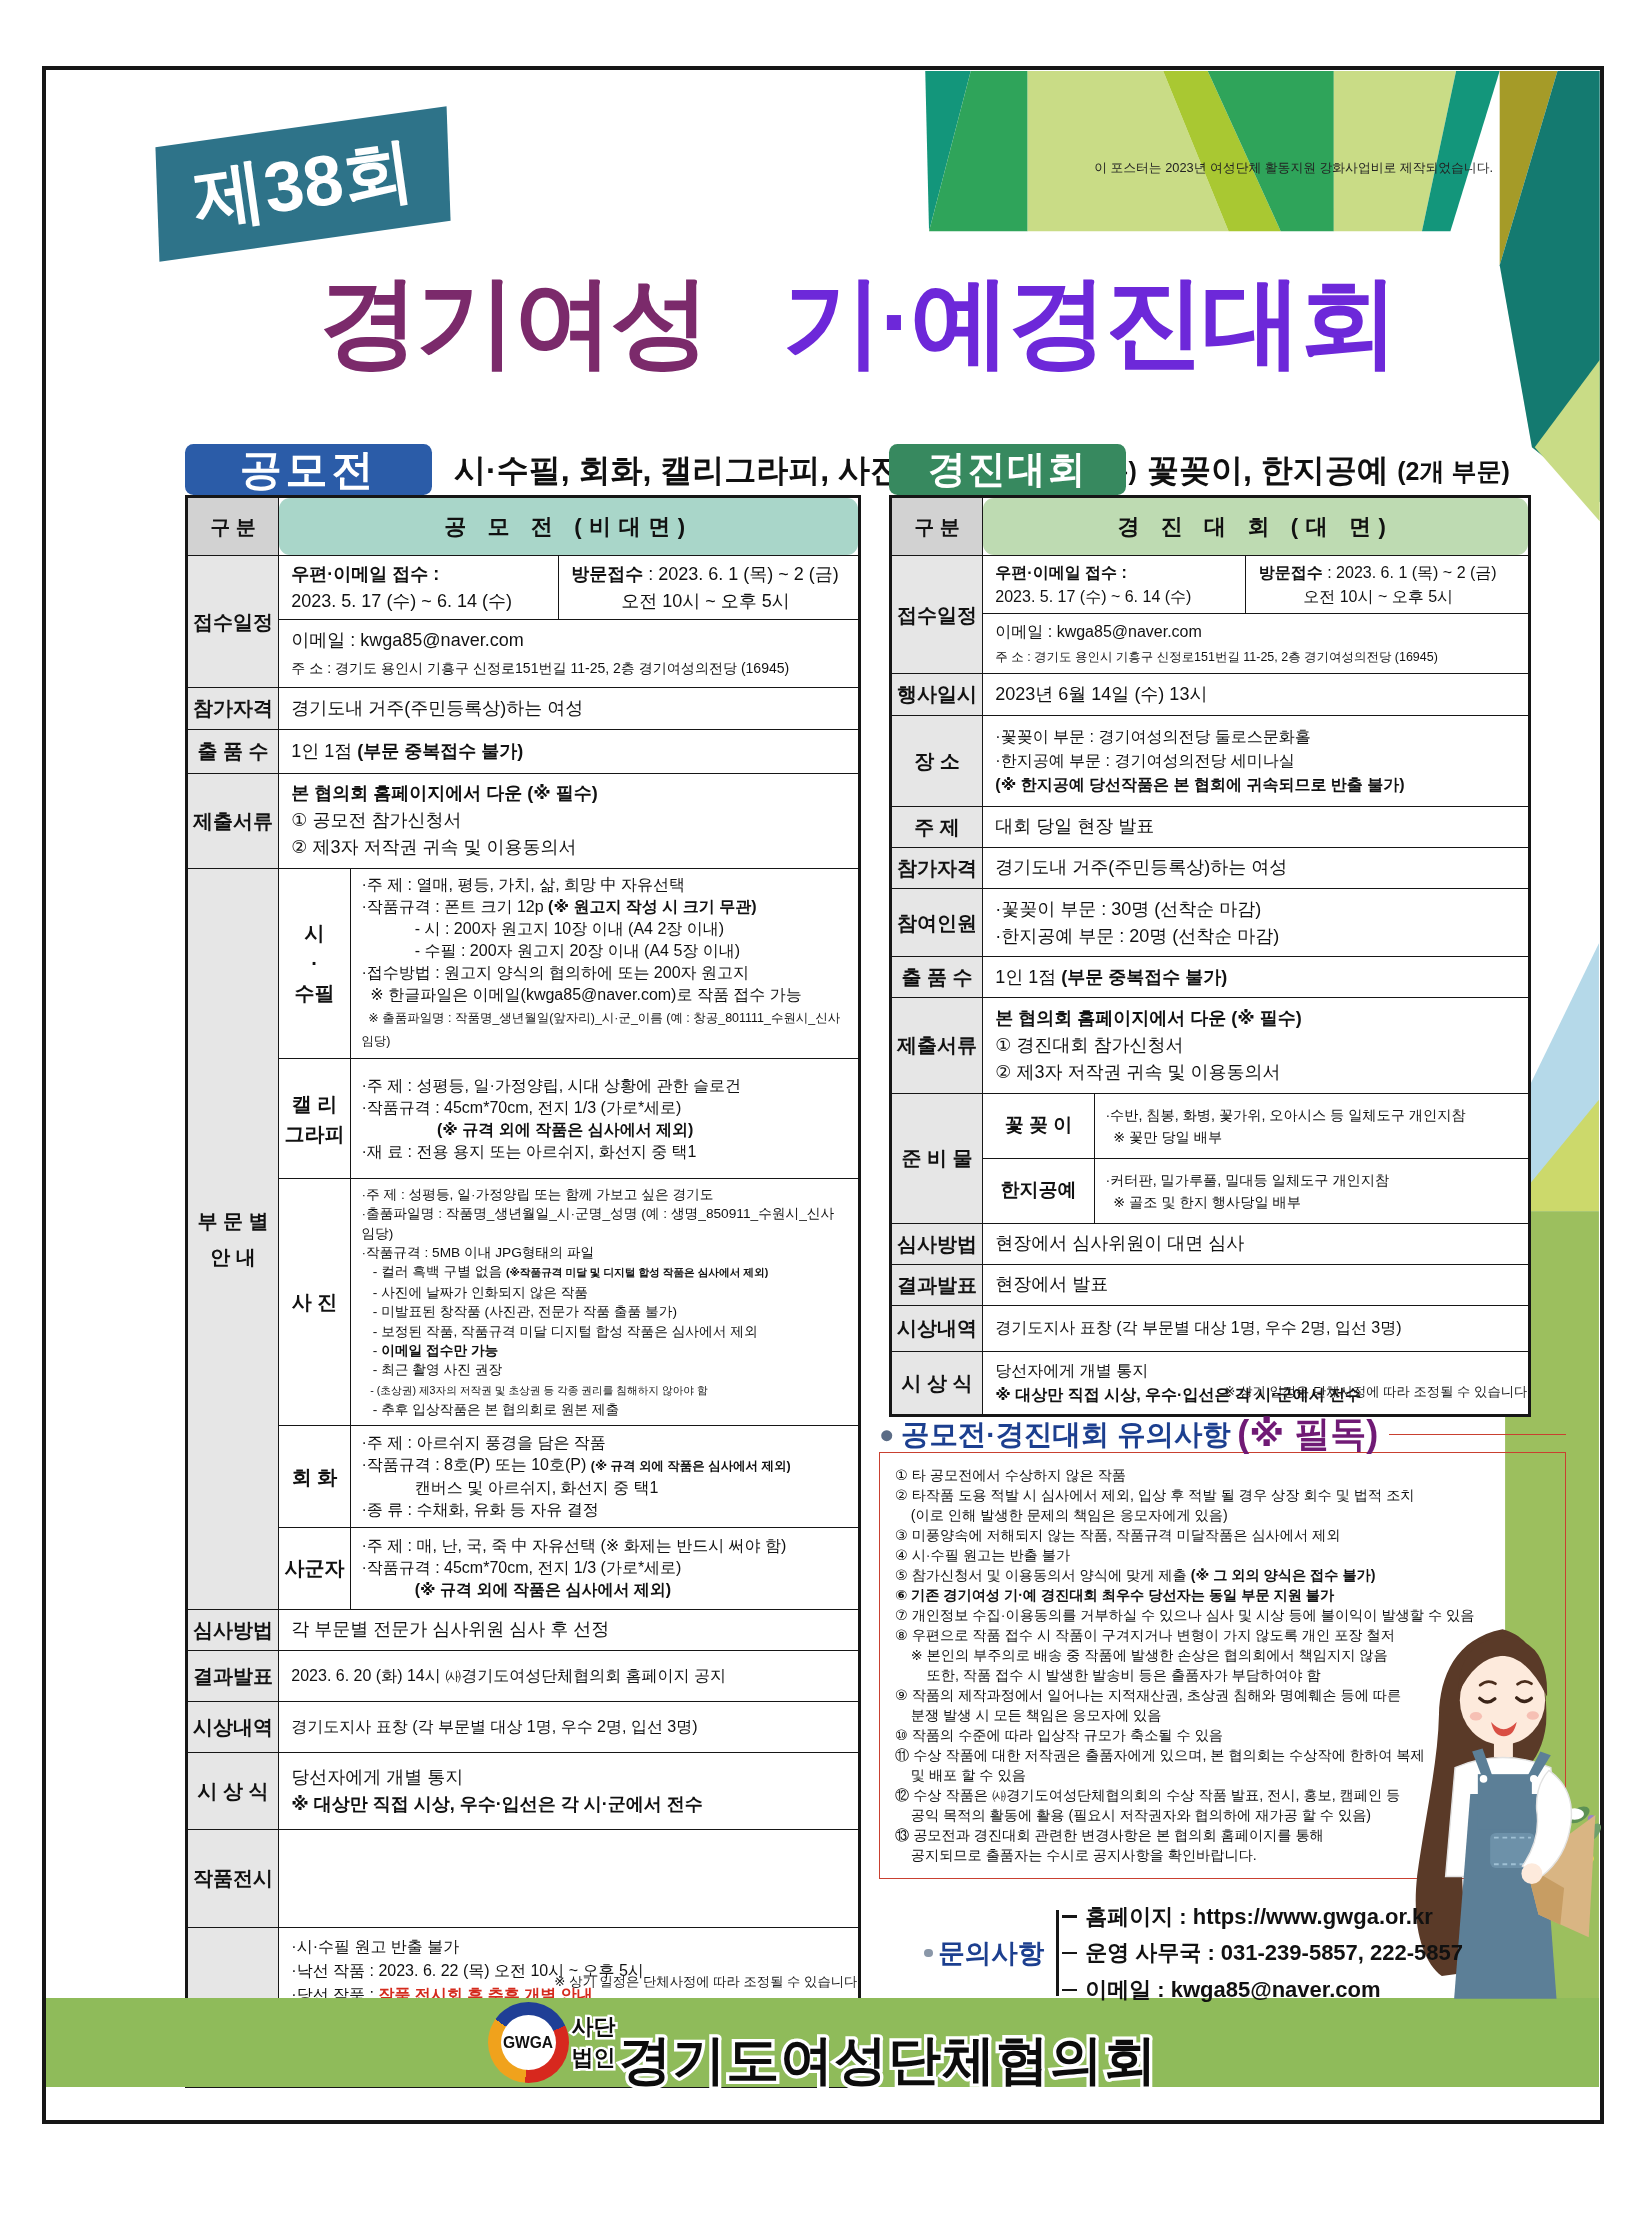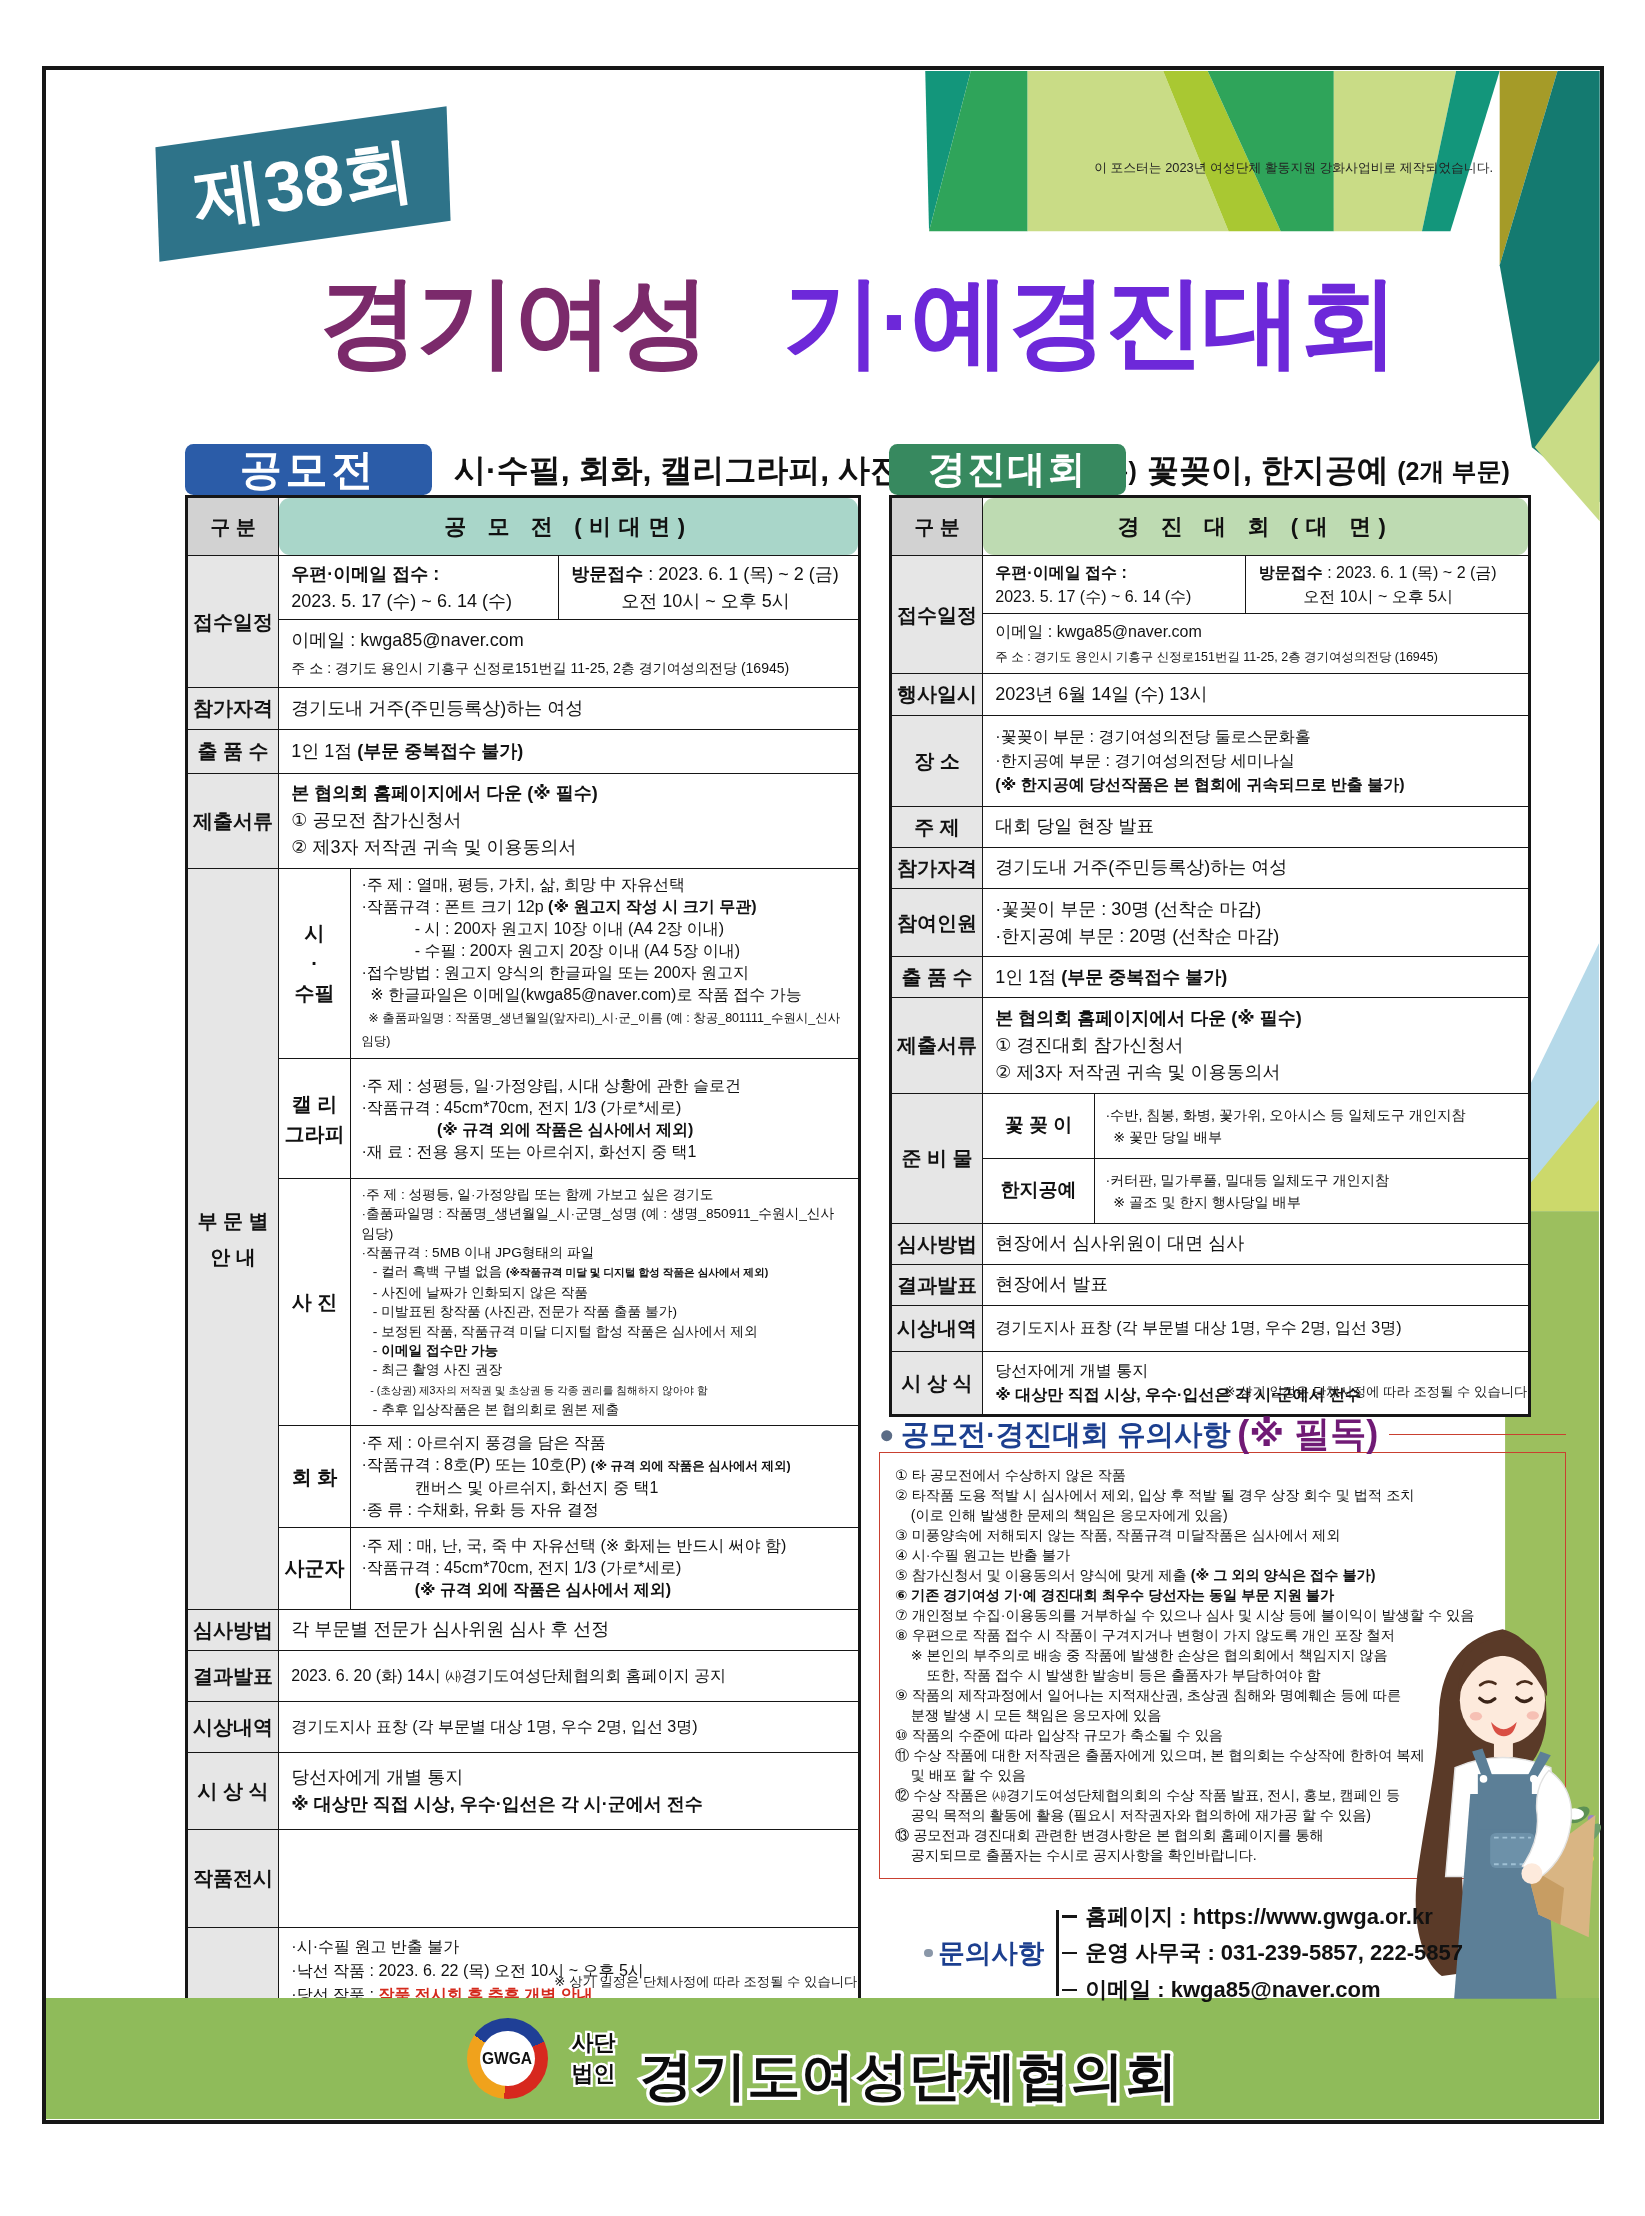--- a/index.html
+++ b/index.html
@@ -82,22 +82,22 @@
   .notice-box .ln{line-height:20px;font-size:14.2px;white-space:pre-wrap;}
   
   .contact{position:absolute;left:924px;top:1895px;display:flex;align-items:center;gap:12.3px;z-index:5;}
   .contact .label{display:flex;align-items:center;gap:5.7px;font-size:26.5px;font-weight:800;color:#1c3f8f;white-space:nowrap;}
   .contact .label .dot{width:8.5px;height:8.5px;border-radius:50%;background:#8a97a8;}
   .contact-rows{position:relative;padding-left:6px;}
   .contact-rows .spine{position:absolute;left:0;top:15px;bottom:15px;width:2.4px;background:#161616;}
   .crow{display:flex;align-items:center;margin:6.6px 0;font-size:22px;font-weight:800;white-space:nowrap;}
   .crow .tick{width:14.2px;height:2.4px;background:#161616;margin-right:8.5px;flex:none;}
   
-  .footer-band{position:absolute;left:46px;top:1998px;width:1553px;height:121px;background:#8fbb5a;
-               display:flex;align-items:center;justify-content:center;gap:24px;z-index:2;}
+  .footer-band{position:absolute;left:46px;top:1998px;width:1553px;height:89px;background:#8fbb5a;
+               display:flex;align-items:center;justify-content:center;gap:3px;z-index:2;}
   .logo{width:81px;height:81px;border-radius:50%;flex:none;
         background:conic-gradient(from -55deg,#1f3f96 0 120deg,#d7281e 120deg 240deg,#f0a21c 240deg 360deg);
         display:flex;align-items:center;justify-content:center;}
   .logo-inner{width:55px;height:55px;border-radius:50%;background:#fff;display:flex;
               align-items:center;justify-content:center;font-size:15.6px;font-weight:800;color:#111;}
   .org-type{display:flex;flex-direction:column;justify-content:center;gap:0.9px;}
   .outl{position:relative;display:inline-block;font-weight:800;}
   .outl .bg{position:absolute;left:0;top:0;-webkit-text-stroke:6.6px #fff;color:#fff;z-index:0;}
   .outl .fg{position:relative;z-index:1;color:#0c0c0c;}
   .org-type .outl{font-size:22px;}
@@ -202,21 +202,21 @@
       <div class="con nopad sub">
         <div class="srow" style="min-height:152px;">
           <div class="slab">시
 ·
 수필</div>
           <div class="scon">
               <div class="ln"><span>·주 제 : 열매, 평등, 가치, 삶, 희망 中 자유선택</span></div>
               <div class="ln"><span>·작품규격 : 폰트 크기 12p </span><span class="b">(※ 원고지 작성 시 크기 무관)</span></div>
               <div class="ln"><span>            - 시 : 200자 원고지 10장 이내 (A4 2장 이내)</span></div>
               <div class="ln"><span>            - 수필 : 200자 원고지 20장 이내 (A4 5장 이내)</span></div>
-              <div class="ln"><span>·접수방법 : 원고지 양식의 한글파일 또는 200자 원고지</span></div>
+              <div class="ln"><span>·접수방법 : 원고지 양식의 협의하에 또는 200자 원고지</span></div>
               <div class="ln"><span>  ※ 한글파일은 이메일(kwga85@naver.com)로 작품 접수 가능</span></div>
               <div class="ln"><span class="sm">  ※ 출품파일명 : 작품명_생년월일(앞자리)_시·군_이름 (예 : 창공_801111_수원시_신사임당)</span></div>
             </div>
         </div>
         <div class="srow" style="min-height:119px;">
           <div class="slab">캘 리
 그라피</div>
           <div class="scon">
               <div class="ln"><span>·주 제 : 성평등, 일·가정양립, 시대 상황에 관한 슬로건</span></div>
               <div class="ln"><span>·작품규격 : 45cm*70cm, 전지 1/3 (가로*세로)</span></div>

